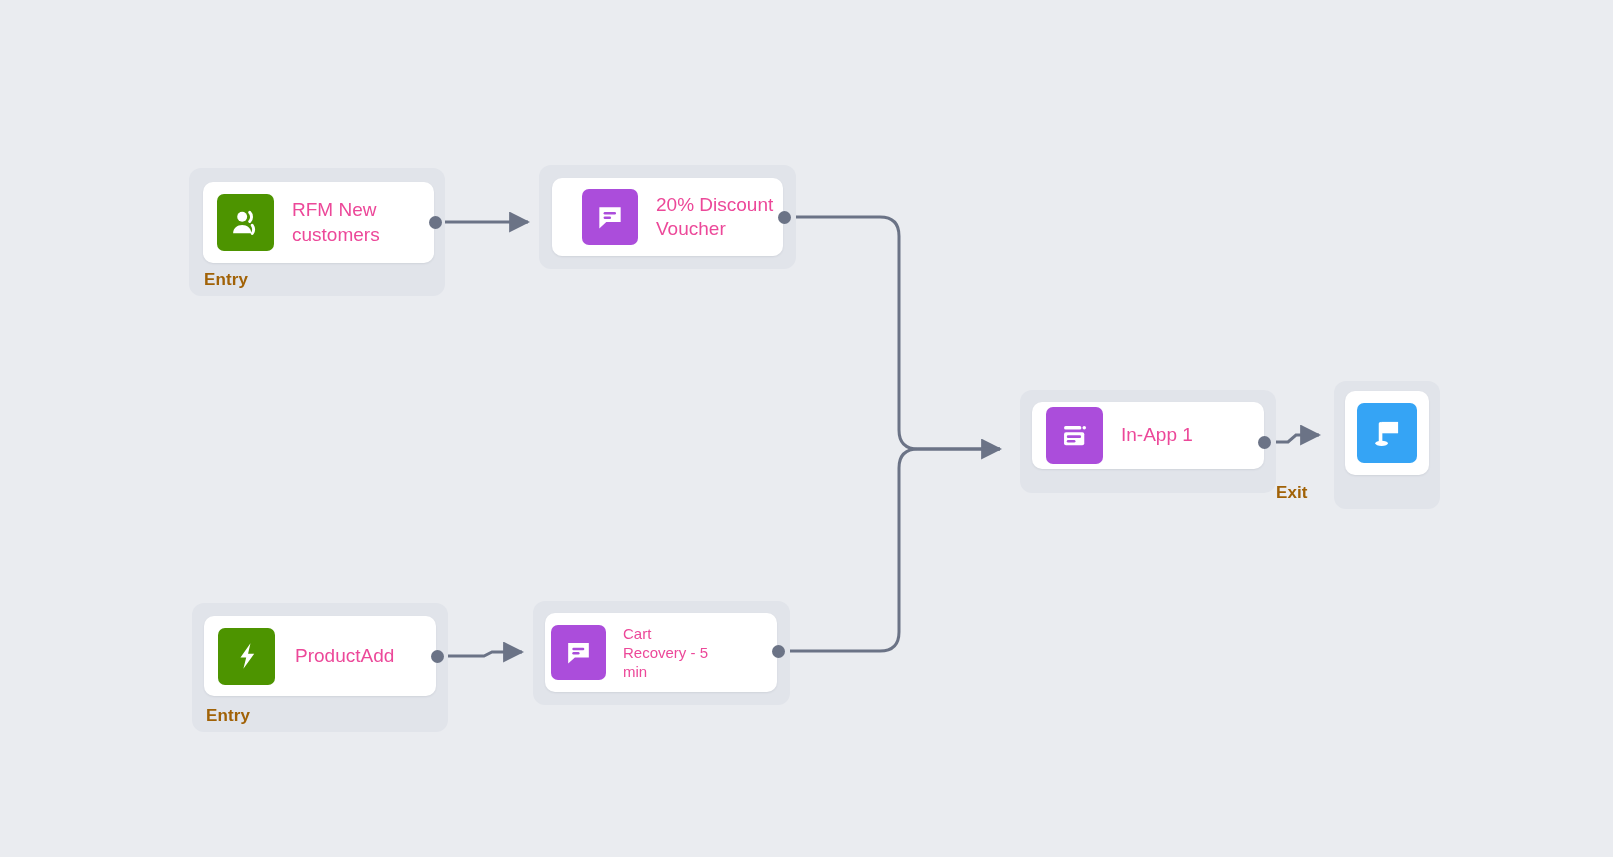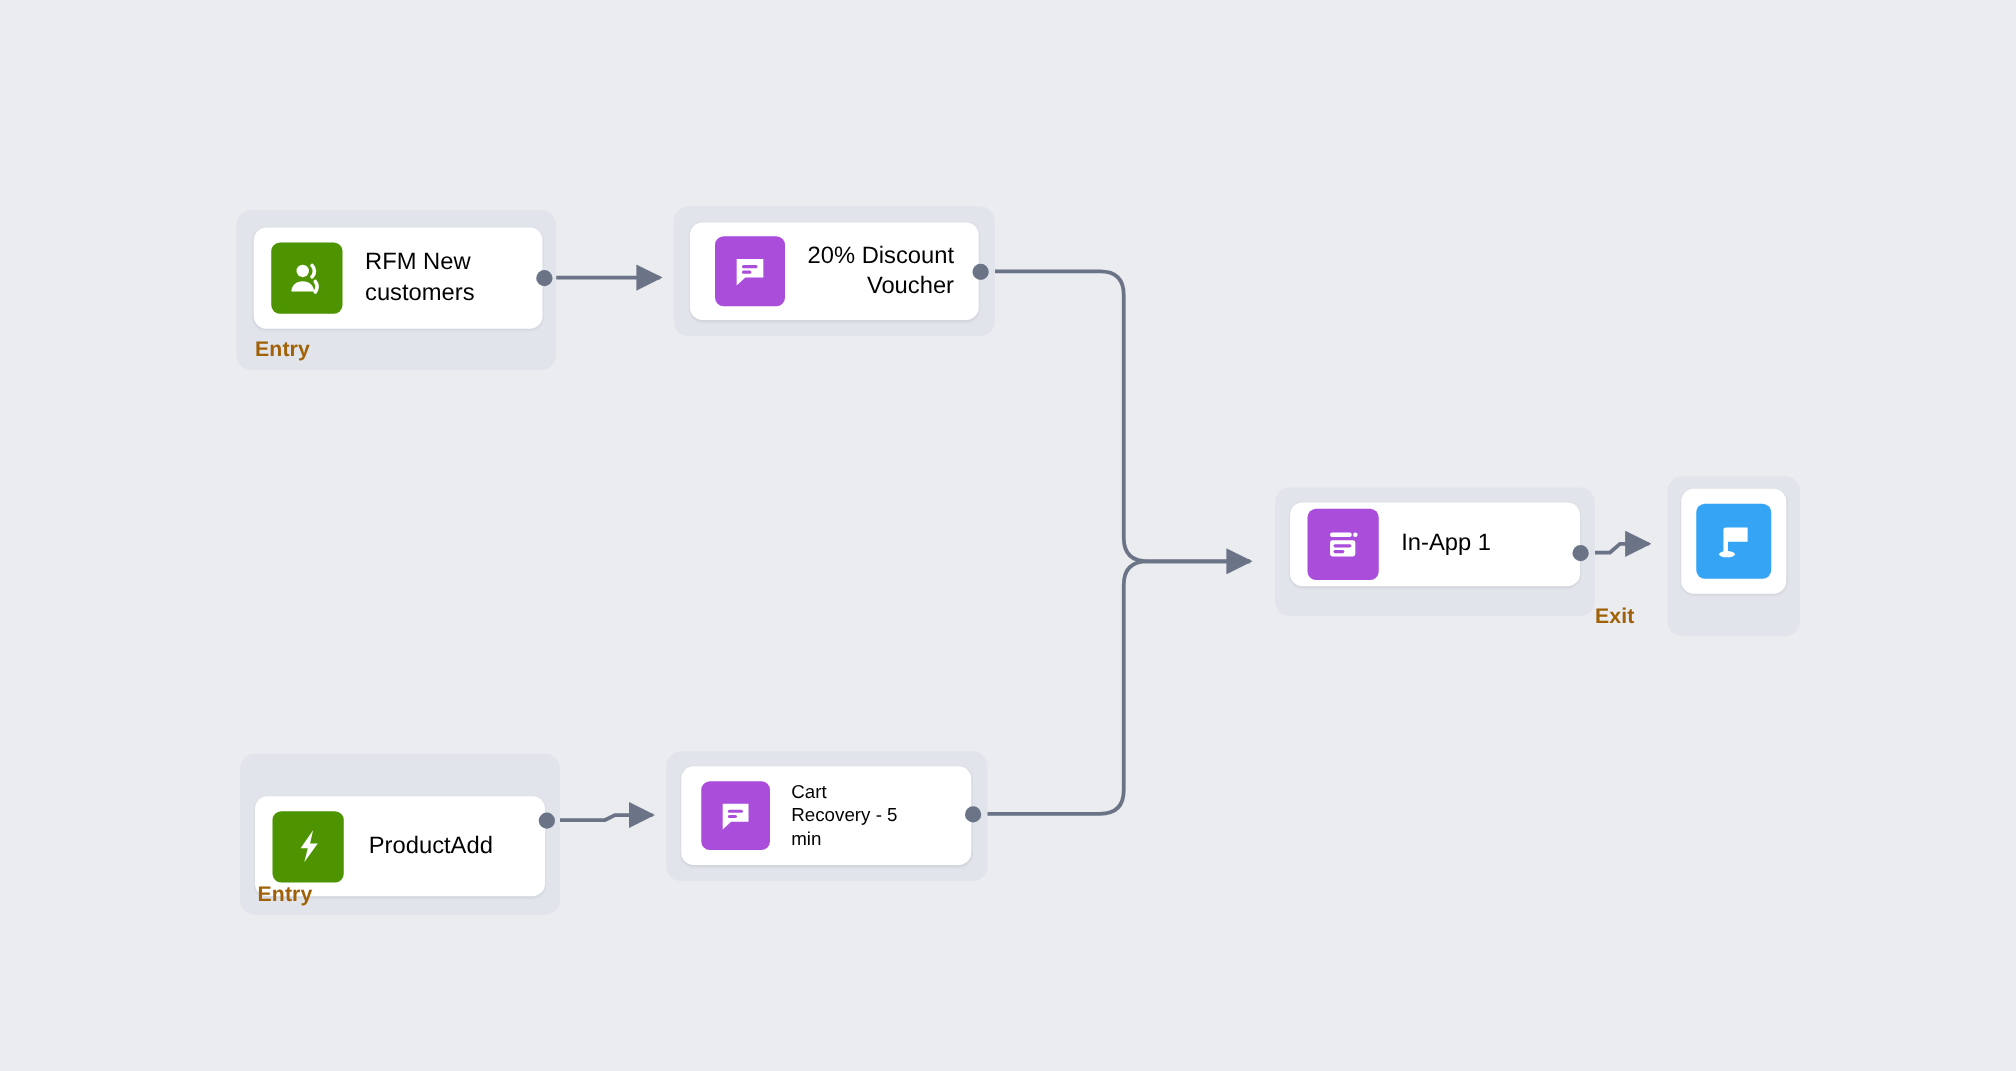--- a/index.html
+++ b/index.html
@@ -53,21 +53,21 @@
 
   .node-icon {
     flex: 0 0 auto;
     border-radius: 7px;
     display: flex;
     align-items: center;
     justify-content: center;
   }
 
   .node-label {
-    color: #000000;
+    color: #ec4899;
     line-height: 1.28;
     white-space: pre-line;
   }
 
   
   .group-caption {
     position: absolute;
     color: #a16207;
     font-size: 17px;
     font-weight: 700;
@@ -84,42 +84,42 @@
   }
 
   
   #group-rfm      { left: 189px;  top: 168px;  width: 256px; height: 128px; }
   #card-rfm       { left: 203px;  top: 182px;  width: 231px; height: 81px;  padding: 0 0 0 14px; }
   #icon-rfm       { width: 57px;  height: 57px; background: #4d9400; }
   #label-rfm      { font-size: 19px; margin-left: 18px; }
   #caption-rfm    { left: 204px;  top: 270px; }
 
   #group-discount { left: 539px;  top: 165px;  width: 257px; height: 104px; }
-  #card-discount  { left: 552px;  top: 178px;  width: 231px; height: 78px;  padding: 0 0 0 20px; text-align: right; }
+  #card-discount  { left: 552px;  top: 178px;  width: 231px; height: 78px;  padding: 0 0 0 30px; }
   #icon-discount  { width: 56px;  height: 56px; background: #ab4ddb; }
   #label-discount { font-size: 19px; margin-left: 18px; }
 
   #group-inapp    { left: 1020px; top: 390px;  width: 256px; height: 103px; }
   #card-inapp     { left: 1032px; top: 402px;  width: 232px; height: 67px;  padding: 0 0 0 14px; }
   #icon-inapp     { width: 57px;  height: 57px; background: #ab4ddb; }
   #label-inapp    { font-size: 19px; margin-left: 18px; }
 
   #group-exit     { left: 1334px; top: 381px;  width: 106px; height: 128px; }
   #card-exit      { left: 1345px; top: 391px;  width: 84px;  height: 84px;  justify-content: center; }
   #icon-exit      { width: 60px;  height: 60px; background: #35a4f5; }
   #caption-exit   { left: 1276px; top: 483px; }
 
   #group-product  { left: 192px;  top: 603px;  width: 256px; height: 129px; }
-  #card-product   { left: 204px;  top: 637px;  width: 232px; height: 80px;  padding: 0 0 0 14px; }
+  #card-product   { left: 204px;  top: 616px;  width: 232px; height: 80px;  padding: 0 0 0 14px; }
   #icon-product   { width: 57px;  height: 57px; background: #4d9400; }
   #label-product  { font-size: 19px; margin-left: 20px; }
   #caption-product{ left: 206px;  top: 706px; }
 
   #group-cart     { left: 533px;  top: 601px;  width: 257px; height: 104px; }
-  #card-cart      { left: 545px;  top: 613px;  width: 232px; height: 79px;  padding: 0 0 0 16px; }
+  #card-cart      { left: 545px;  top: 613px;  width: 232px; height: 79px;  padding: 0 0 0 6px; }
   #icon-cart      { width: 55px;  height: 55px; background: #ab4ddb; }
   #label-cart     { font-size: 15px; margin-left: 17px; }
 
   
   #port-rfm       { left: 429px;  top: 216px; }
   #port-discount  { left: 778px;  top: 211px; }
   #port-product   { left: 431px;  top: 650px; }
   #port-cart      { left: 772px;  top: 645px; }
   #port-inapp     { left: 1258px; top: 436px; }
 </style>

